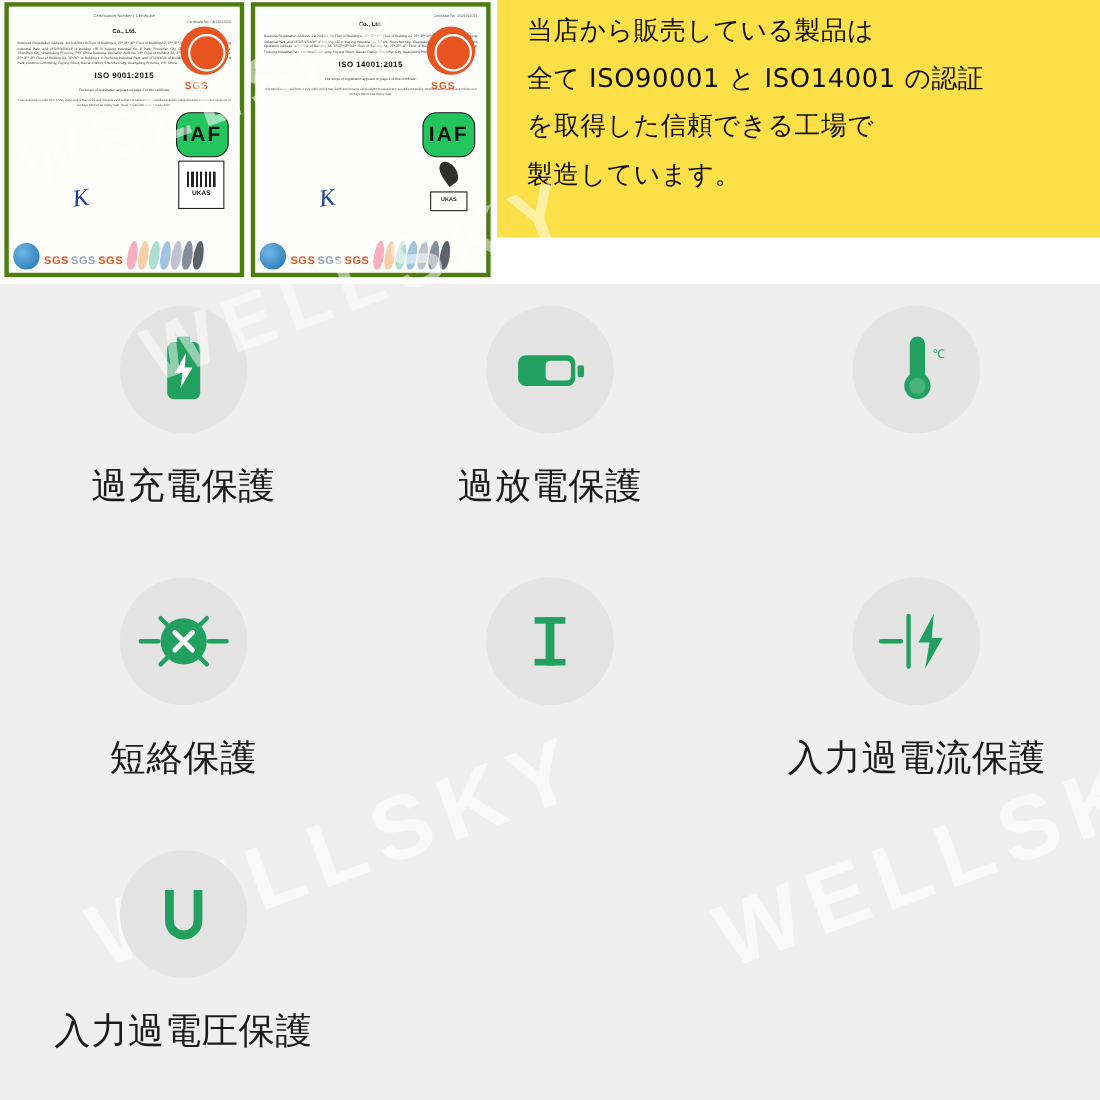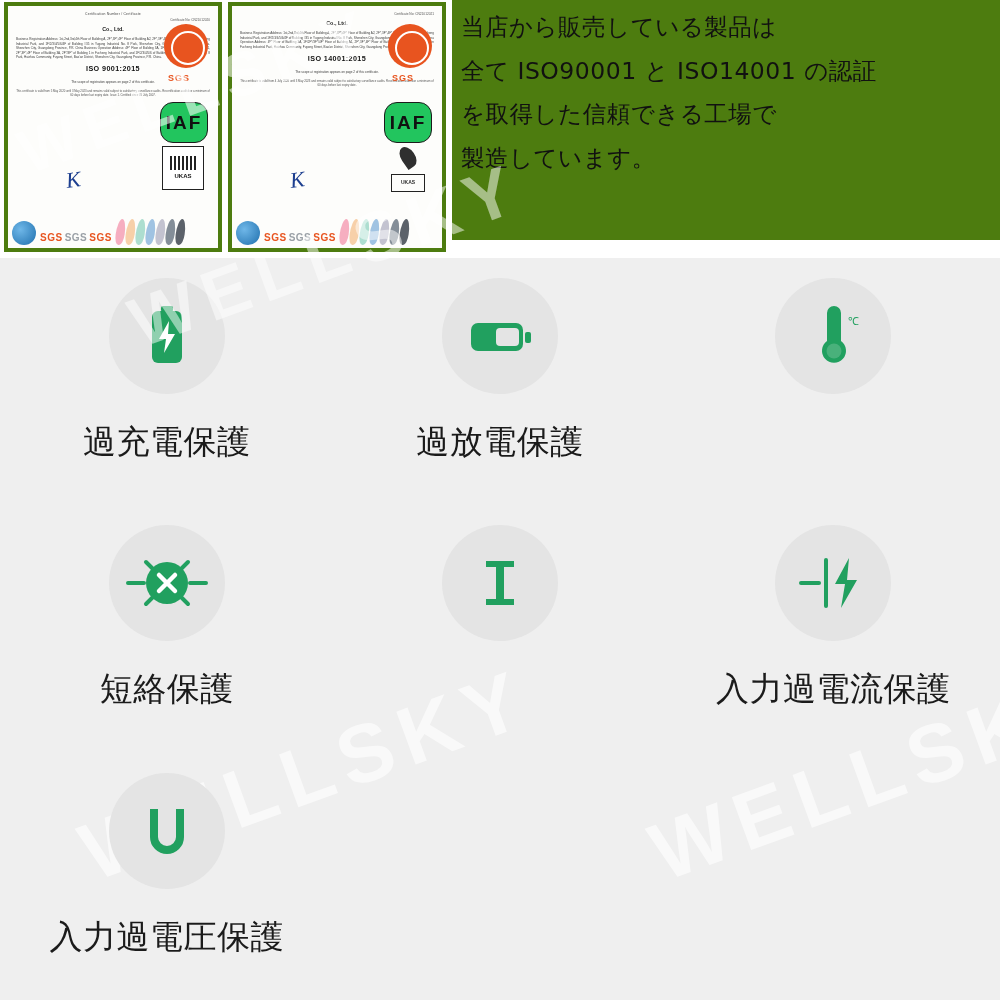--- a/index.html
+++ b/index.html
@@ -211,23 +211,23 @@
     width: 9px; height: 26px;
     border-radius: 50% 50% 46% 46% / 60% 60% 40% 40%;
     transform: skewX(-8deg);
     opacity: .85;
   }
 
   
   .yellow-panel {
     position: absolute;
     left: 452px; top: 0;
-    width: 548px; height: 240px;
-    background: #4d7c0f;
-    padding: 16px 10px 10px 9px;
+    width: 548px; height: 216px;
+    background: #fde047;
+    padding: 16px 10px 10px 27px;
   }
   .yellow-panel p {
     font-family: "DejaVu Sans", sans-serif;
     font-size: 23.5px;
     line-height: 1.0;
     color: #111;
     margin-bottom: 20px;
     letter-spacing: .5px;
     white-space: pre;
   }

